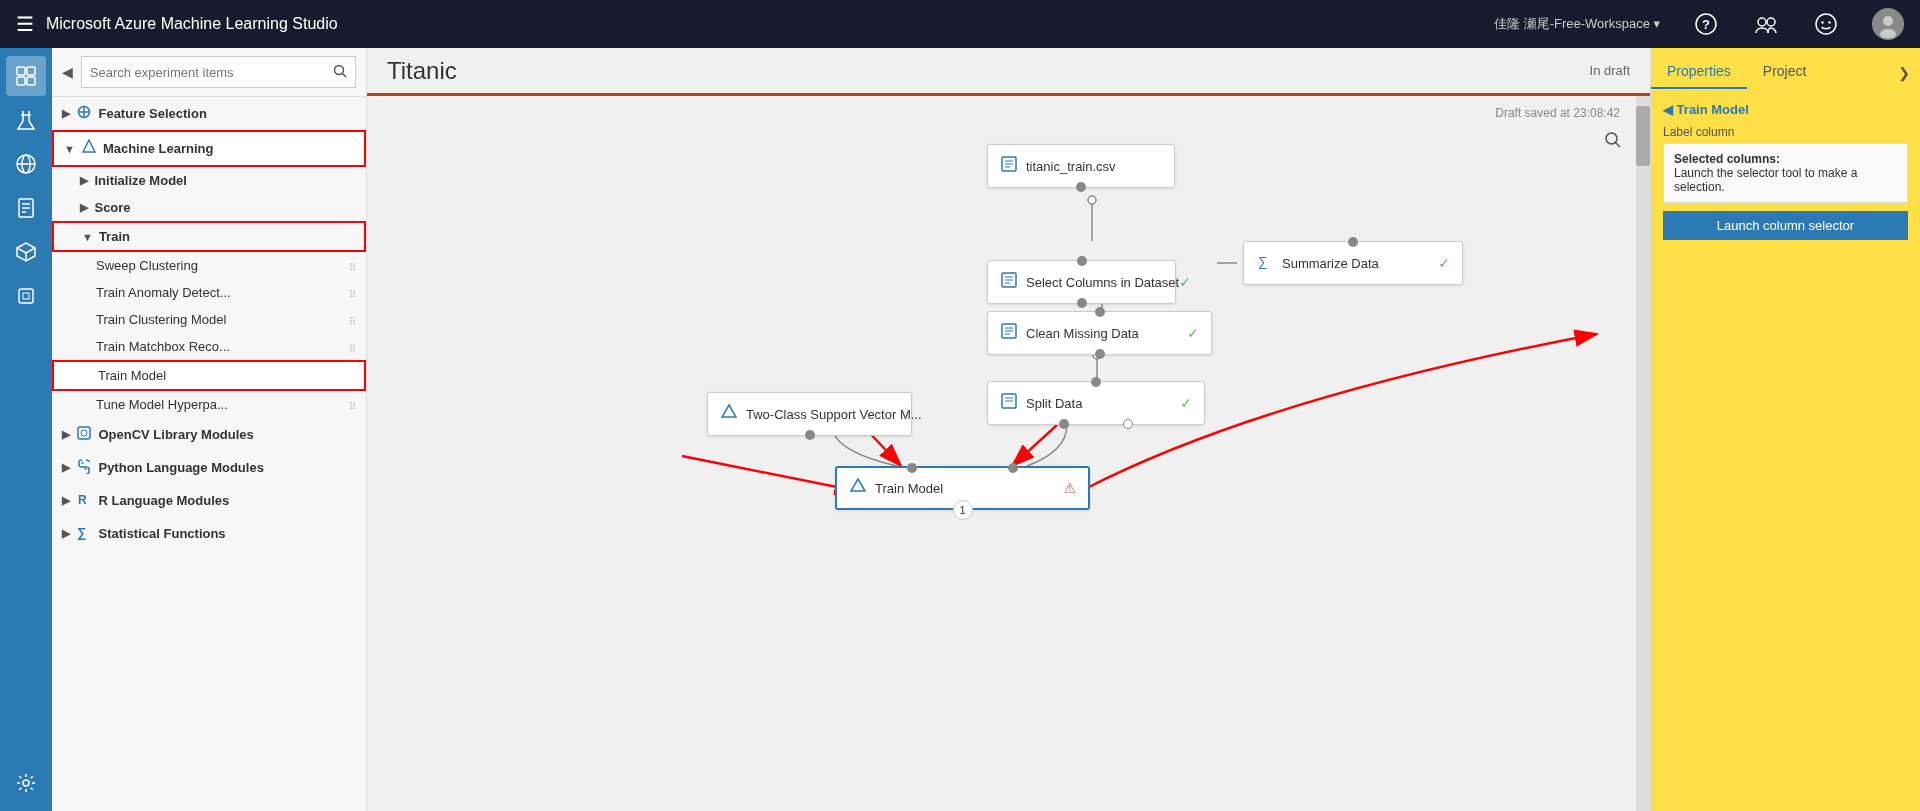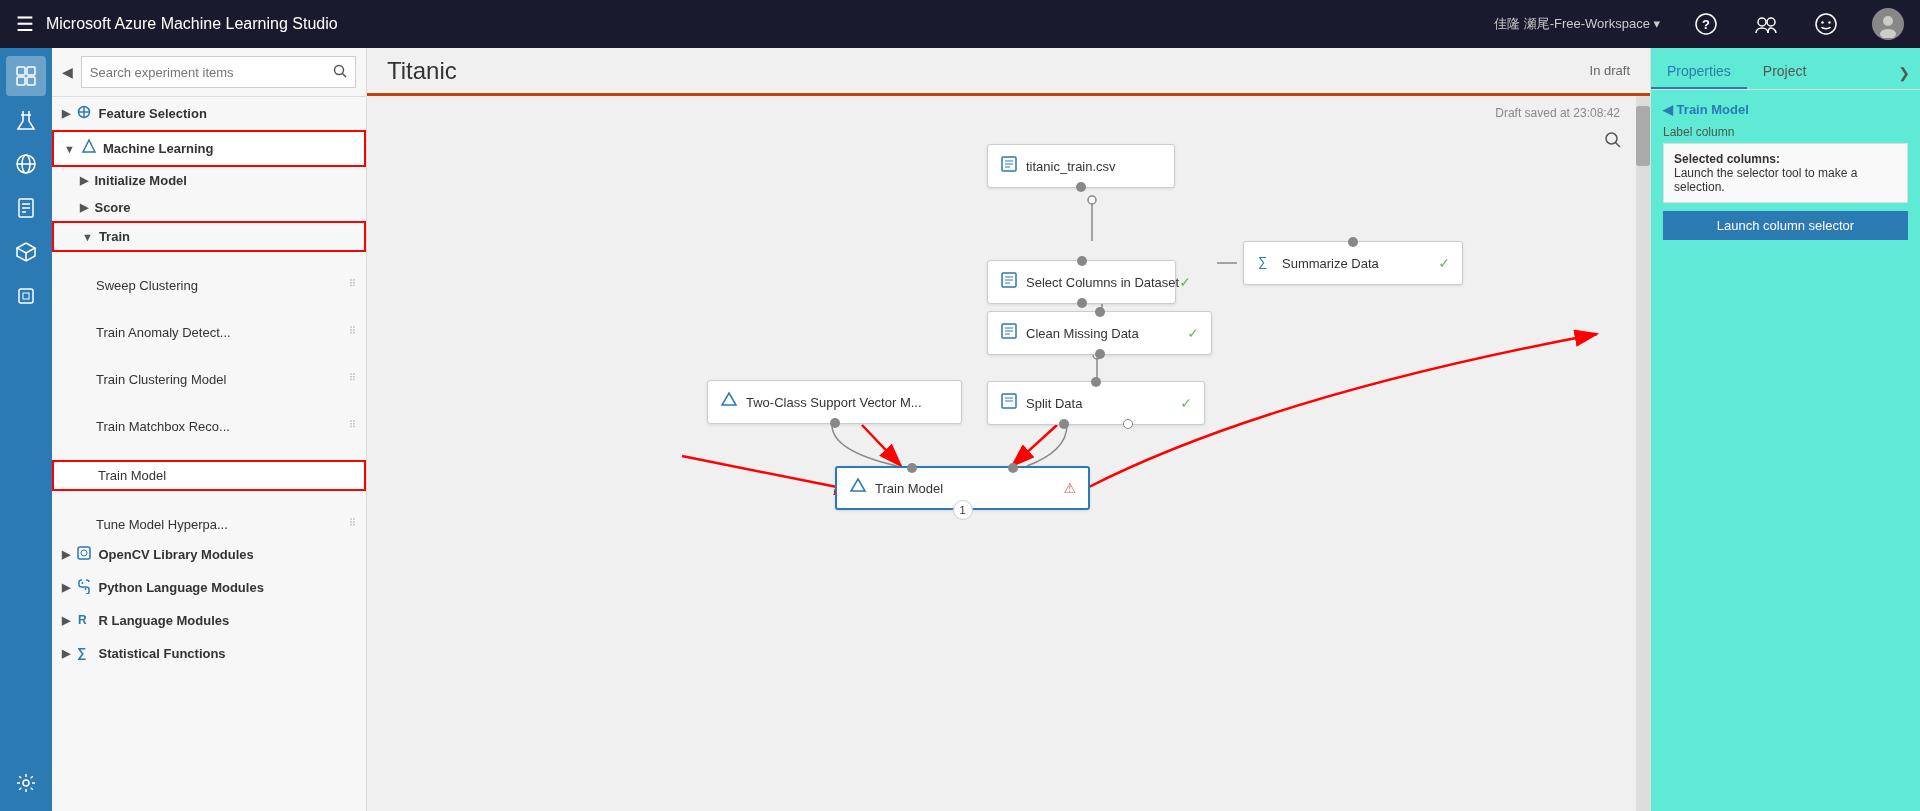--- a/index.html
+++ b/index.html
@@ -104,26 +104,25 @@
       padding: 6px 10px 6px 28px;
       font-size: 13px;
       font-weight: 600;
       color: #333;
       cursor: pointer;
     }
     .sidebar-subcategory .arrow { margin-right: 6px; color: #555; font-size: 11px; }
     .sidebar-subcategory.highlighted { border: 2px solid red; }
     .sidebar-leaf {
       display: flex;
-      align-items: flex-start;
+      align-items: flex-end;
       padding: 6px 10px 6px 44px;
       font-size: 13px;
       color: #333;
       cursor: pointer;
-      margin-top: 20px;
     }
     .sidebar-leaf.highlighted { border: 2px solid red; background: #fff; }
     .drag-handle { color: #bbb; font-size: 10px; margin-left: auto; }
 
     
     .canvas-area {
       flex: 1;
       background: #f0f0f0;
       position: relative;
       overflow: hidden;
@@ -226,21 +225,21 @@
       width: 14px;
       height: 60px;
       background: #aaa;
       border-radius: 3px;
       margin-top: 10px;
     }
 
     
     .properties-panel {
       width: 270px;
-      background: #5eead4;
+      background: #fde047;
       border-left: 1px solid #ddd;
       display: flex;
       flex-direction: column;
       flex-shrink: 0;
     }
     .properties-tabs {
       display: flex;
       border-bottom: 1px solid #ddd;
       height: 42px;
       align-items: flex-end;
@@ -633,21 +632,21 @@
             </svg>
         </span>
         <span>Split Data</span>
         <span class="node-check">✓</span>
         <div class="node-port top"></div>
 
         <div class="node-port" style="bottom:-5px;left:35%;transform:translateX(-50%);"></div>
         <div class="node-port" style="bottom:-5px;left:65%;transform:translateX(-50%);background:white;border:1.5px solid #888;"></div>
       </div>
 
-      <div class="node" style="left:340px;top:284px;width:255px;">
+      <div class="node" style="left:340px;top:296px;width:205px;">
         <span class="node-icon">
           <svg width="18" height="18" viewBox="0 0 18 18" fill="none">
               <polygon points="9,2 16,14 2,14" stroke="#2b7ab3" stroke-width="1.5" fill="none"></polygon>
             </svg>
         </span>
         <span>Two-Class Support Vector M...</span>
         <div class="node-port bottom"></div>
       </div>
 
       <div class="node selected" style="left:468px;top:370px;width:255px;border:2px solid #2b7ab3;">

